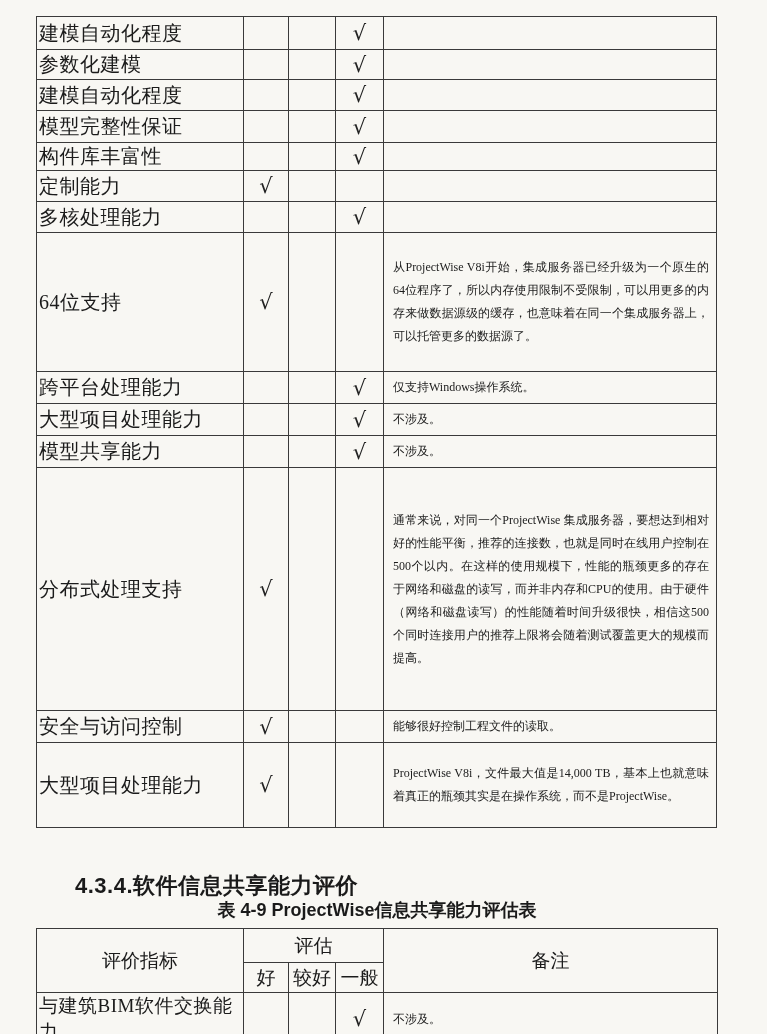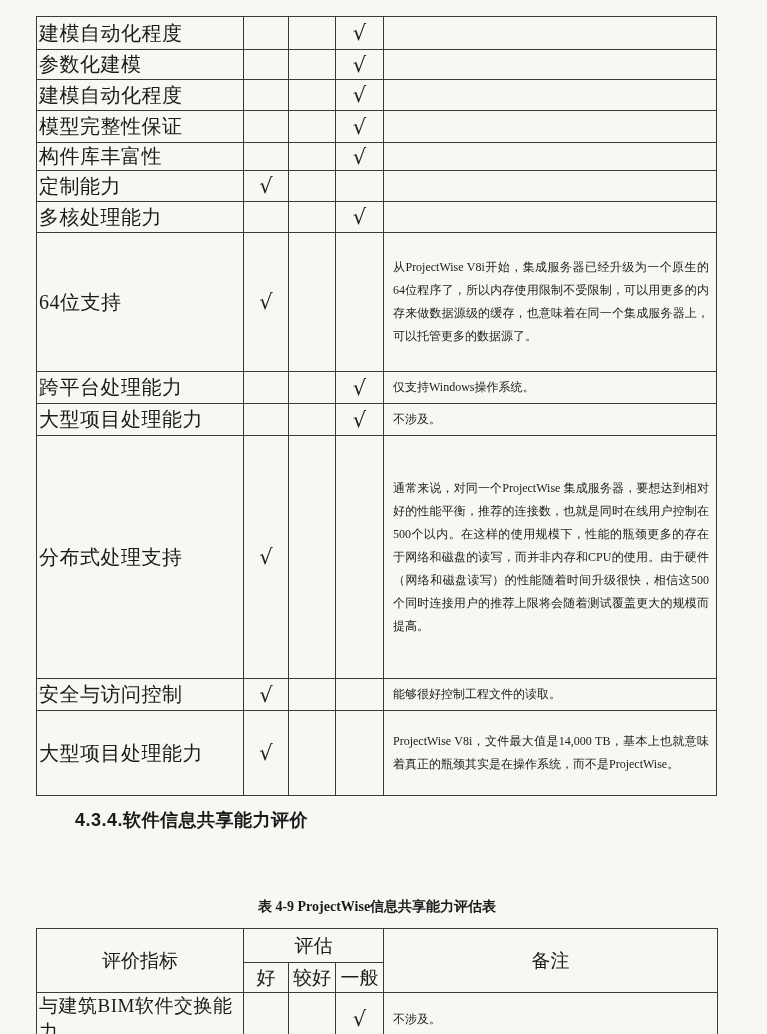--- a/index.html
+++ b/index.html
@@ -58,37 +58,37 @@
   #table2 th {
     font-size: 19px;
     text-align: center;
     font-weight: normal;
   }
   #table2 td.name { font-size: 19px; }
   
   .section-heading {
     position: absolute;
     left: 75px;
-    top: 808px;
+    top: 871px;
     font-family: "Liberation Sans", "DejaVu Sans", sans-serif;
     font-weight: 700;
-    font-size: 18px;
+    font-size: 22px;
     color: #1a1a1a;
     letter-spacing: 0.5px;
     text-align: right;
   }
   .table-caption {
     position: absolute;
     left: 36px;
     top: 898px;
     width: 682px;
     text-align: center;
-    font-family: Liberation Serif, serif;
+    font-family: Liberation Sans, sans-serif;
     font-weight: 700;
-    font-size: 14px;
+    font-size: 18px;
     color: #1a1a1a;
   }
 </style>
 </head>
 <body>
 
 <div class="page">
 
   <table class="eval" id="table1">
     <colgroup>
@@ -157,20 +157,27 @@
       </tr>
       <tr style="height:30px">
         <td class="name">跨平台处理能力</td>
         <td class="mark"></td>
         <td class="mark"></td>
         <td class="mark">√</td>
         <td class="note">仅支持Windows操作系统。</td>
       </tr>
       <tr style="height:31px">
         <td class="name">大型项目处理能力</td>
+        <td class="mark"></td>
+        <td class="mark"></td>
+        <td class="mark">√</td>
+        <td class="note">不涉及。</td>
+      </tr>
+      <tr style="height:30px">
+        <td class="name">模型共享能力</td>
         <td class="mark"></td>
         <td class="mark"></td>
         <td class="mark">√</td>
         <td class="note">不涉及。</td>
       </tr>
       <tr style="height:243px">
         <td class="name">分布式处理支持</td>
         <td class="mark">√</td>
         <td class="mark"></td>
         <td class="mark"></td>

